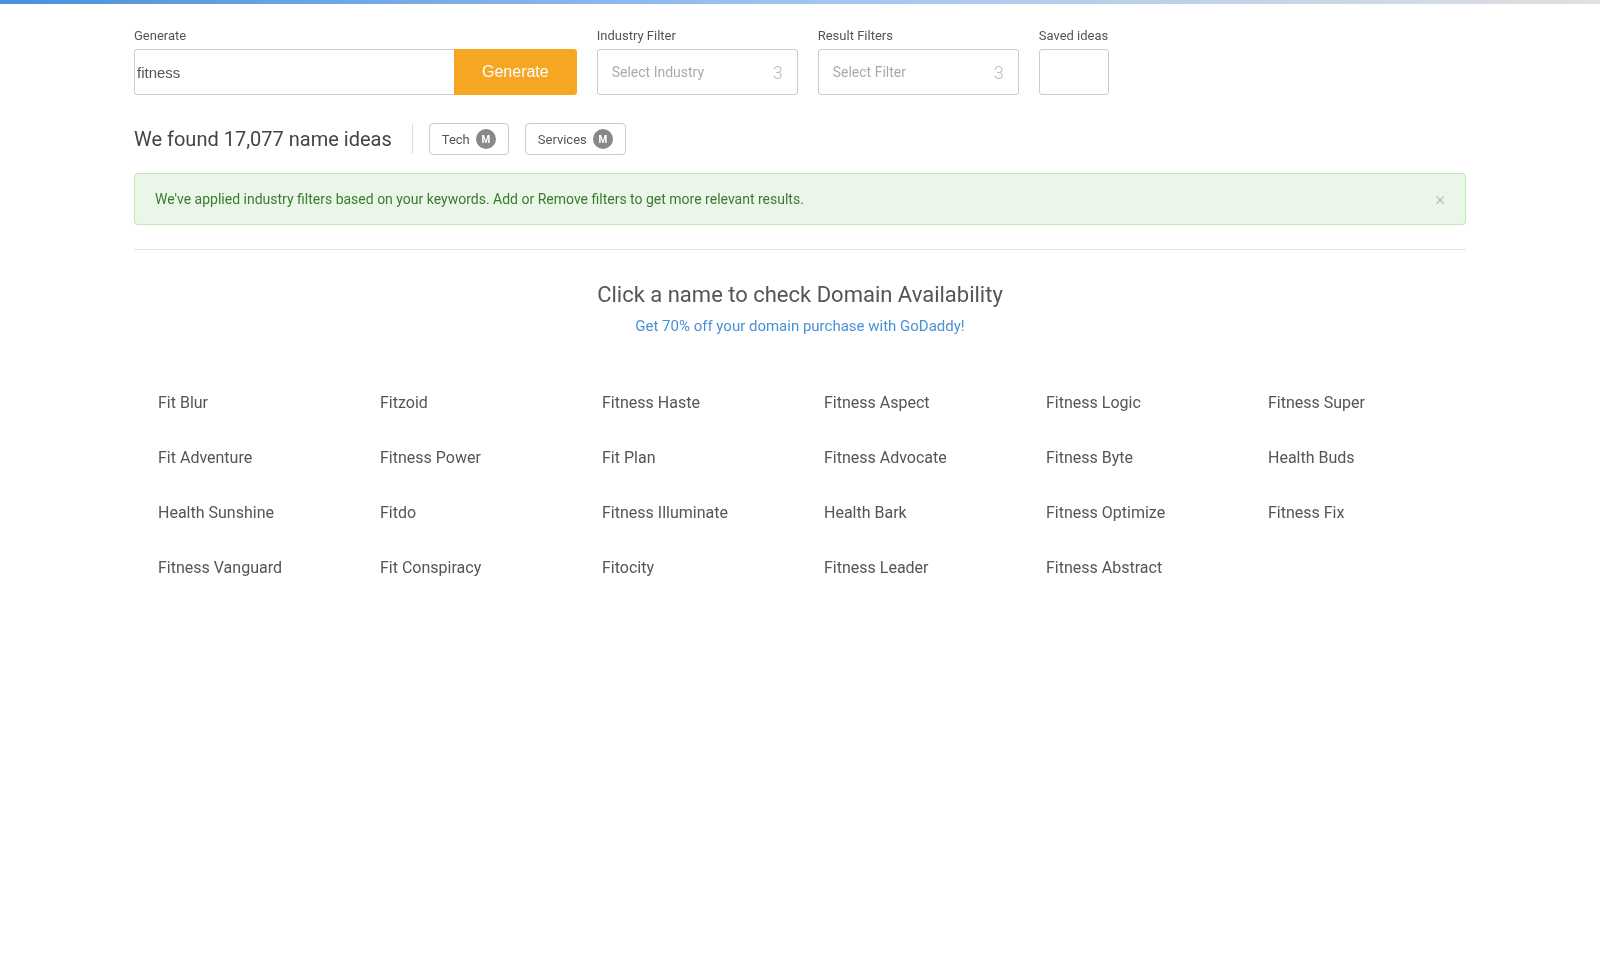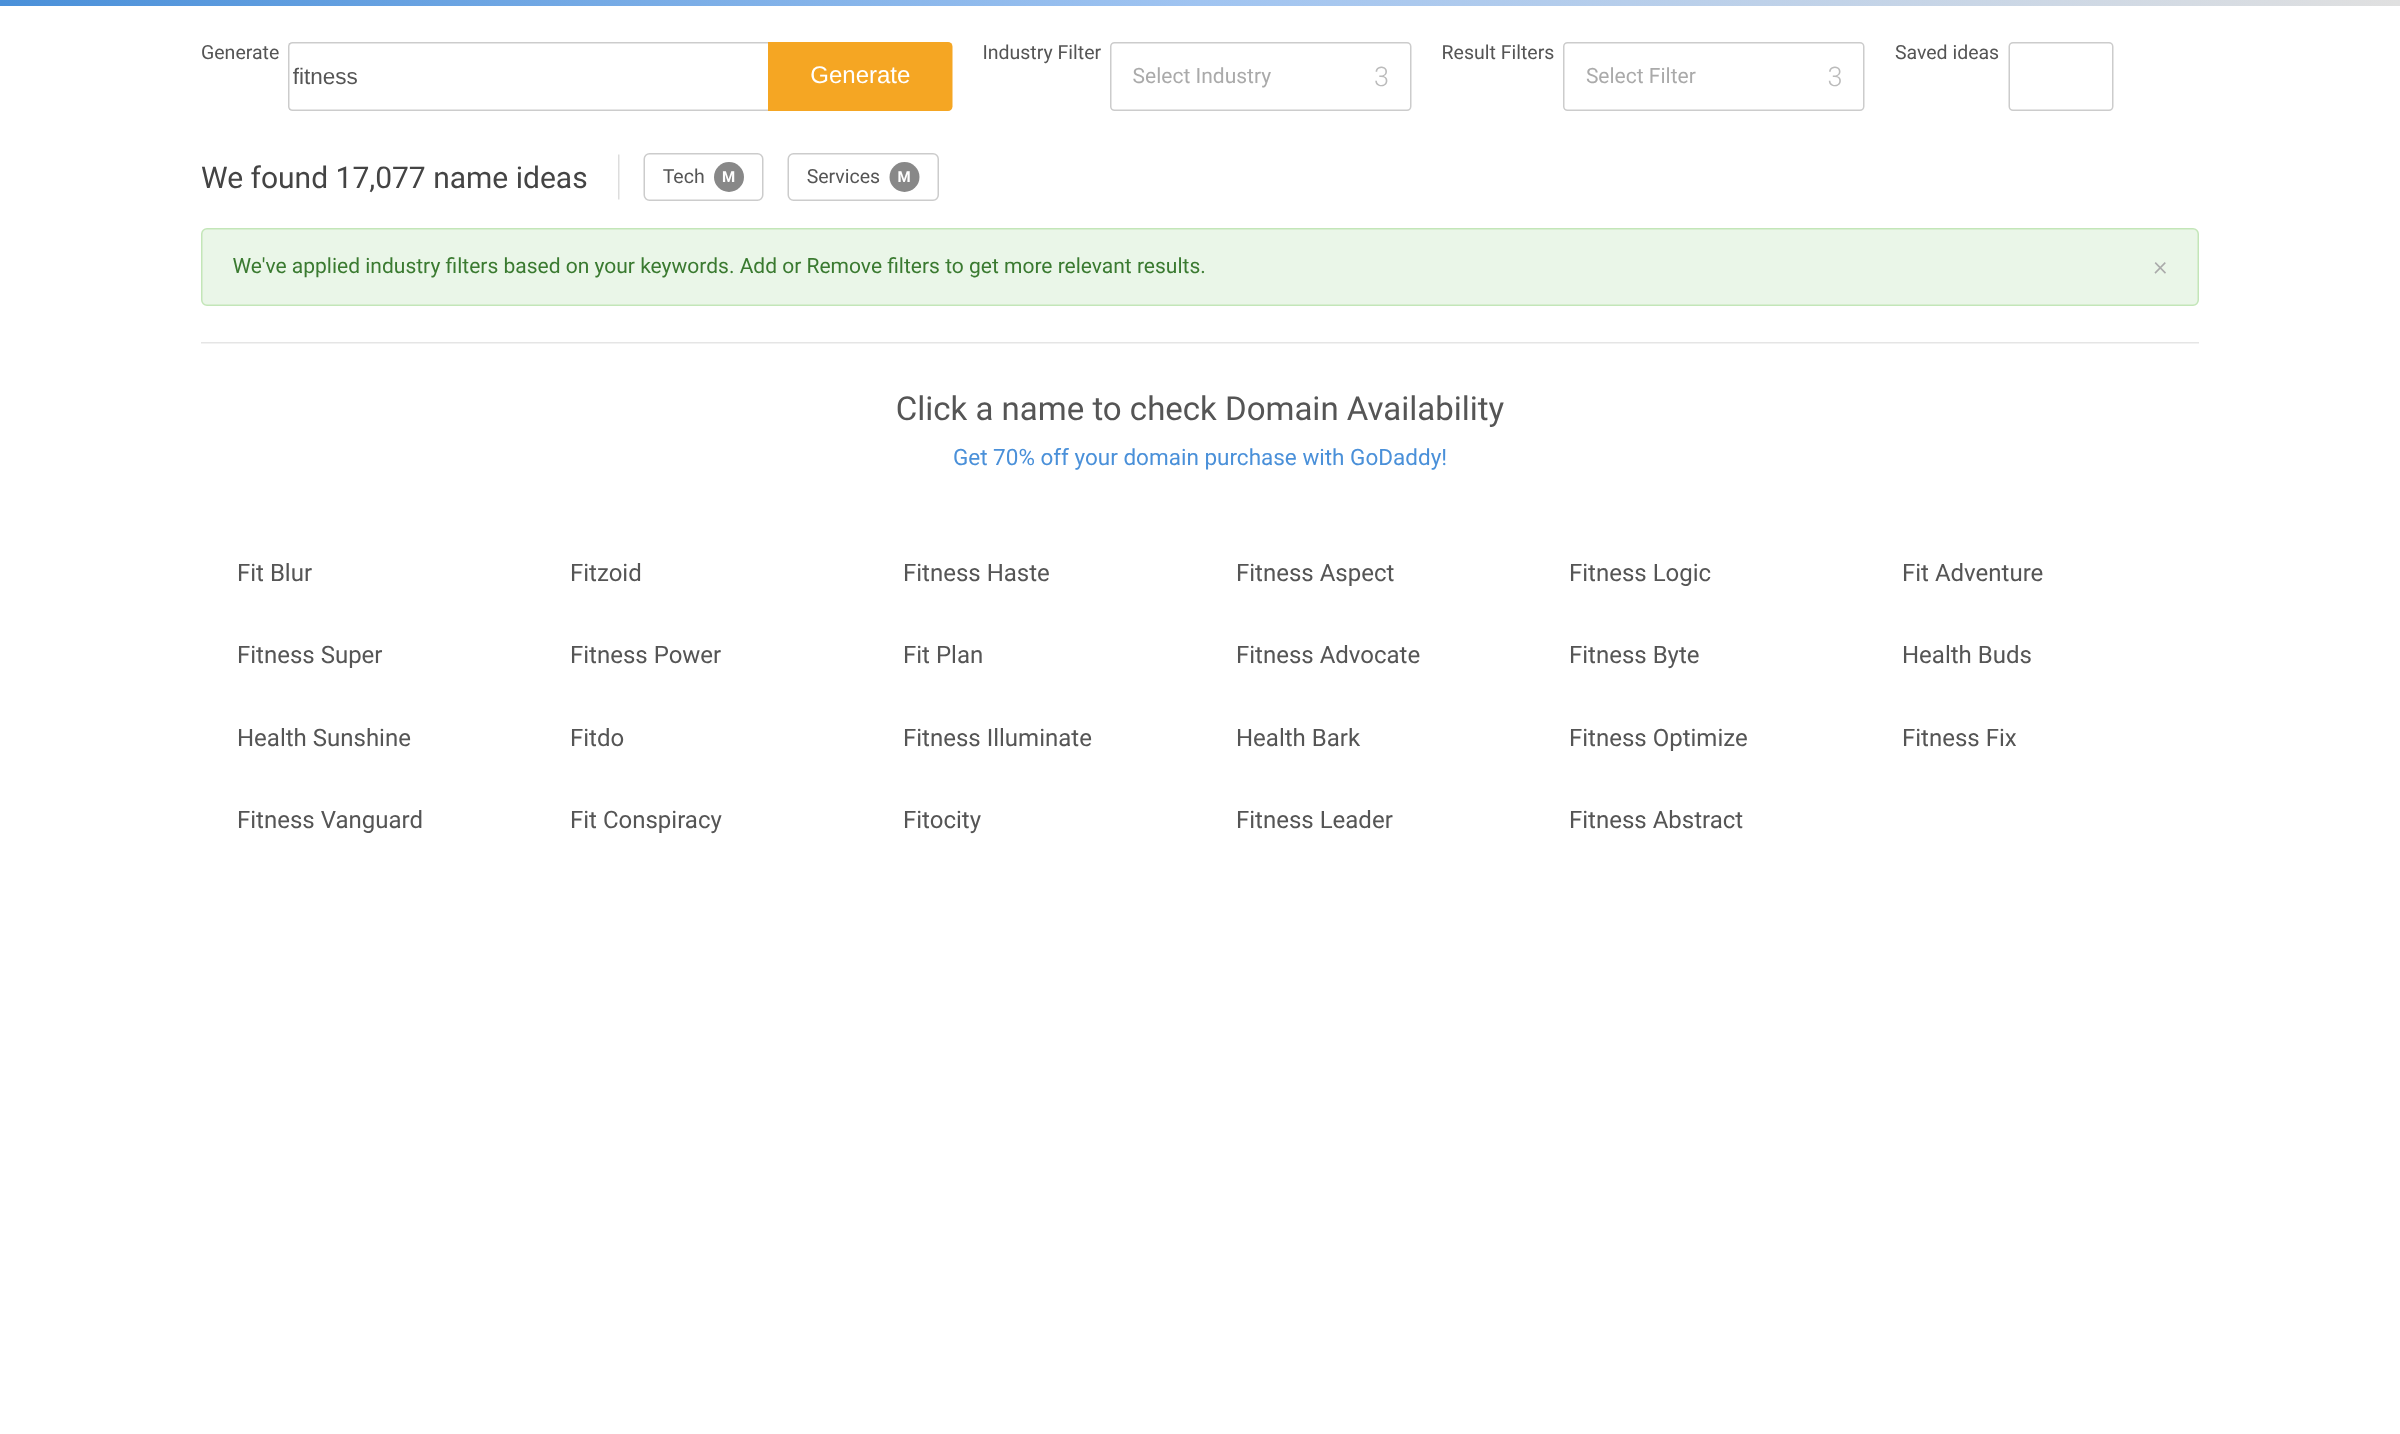--- a/index.html
+++ b/index.html
@@ -30,21 +30,21 @@
     .controls-row {
       display: flex;
       align-items: flex-end;
       gap: 20px;
       margin-bottom: 28px;
       flex-wrap: wrap;
     }
 
     .control-group {
       display: flex;
-      flex-direction: row;
+      flex-direction: column;
       gap: 6px;
     }
 
     .control-label {
       font-size: 13px;
       color: #555;
       font-weight: 400;
     }
 
     .generate-group {
@@ -282,22 +282,22 @@
     <div class="cta-title">Click a name to check Domain Availability</div>
     <a class="cta-link">Get 70% off your domain purchase with GoDaddy!</a>
   </div>
 
   <div class="names-grid" id="names-grid">
   <div class="name-item">Fit Blur</div>
       <div class="name-item">Fitzoid</div>
       <div class="name-item">Fitness Haste</div>
       <div class="name-item">Fitness Aspect</div>
       <div class="name-item">Fitness Logic</div>
+      <div class="name-item">Fitness Super</div>
       <div class="name-item">Fit Adventure</div>
-      <div class="name-item">Fitness Super</div>
       <div class="name-item">Fitness Power</div>
       <div class="name-item">Fit Plan</div>
       <div class="name-item">Fitness Advocate</div>
       <div class="name-item">Fitness Byte</div>
       <div class="name-item">Health Buds</div>
       <div class="name-item">Health Sunshine</div>
       <div class="name-item">Fitdo</div>
       <div class="name-item">Fitness Illuminate</div>
       <div class="name-item">Health Bark</div>
       <div class="name-item">Fitness Optimize</div>

